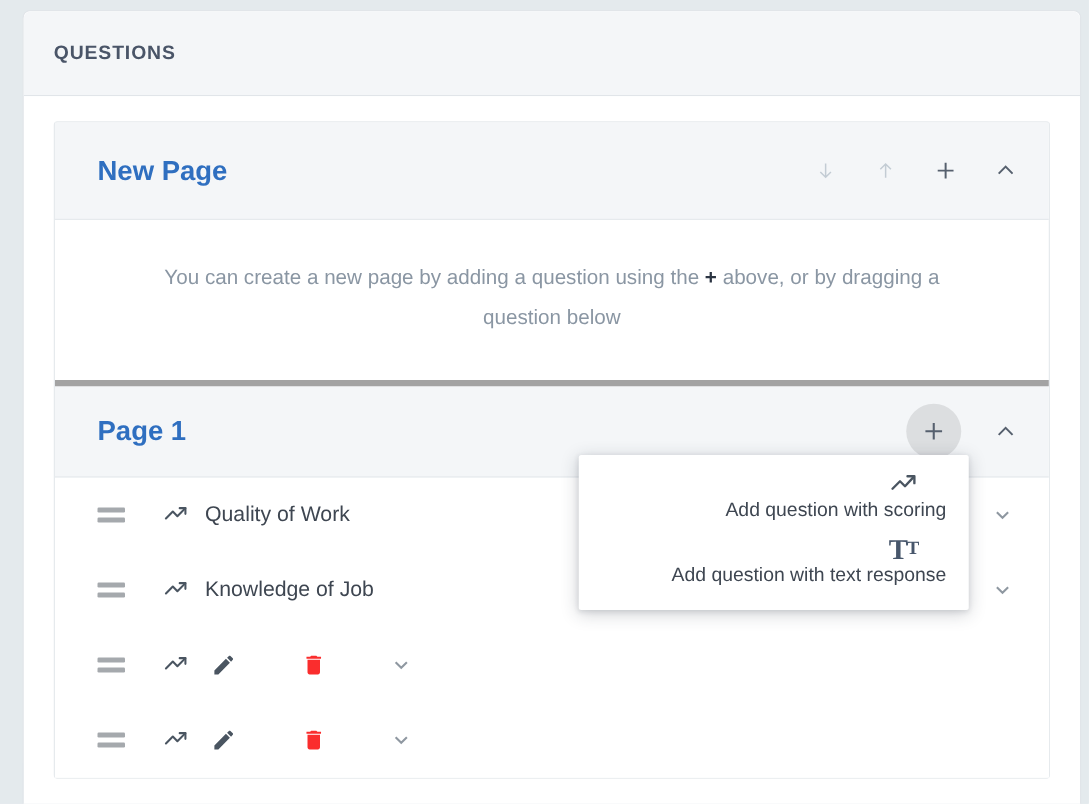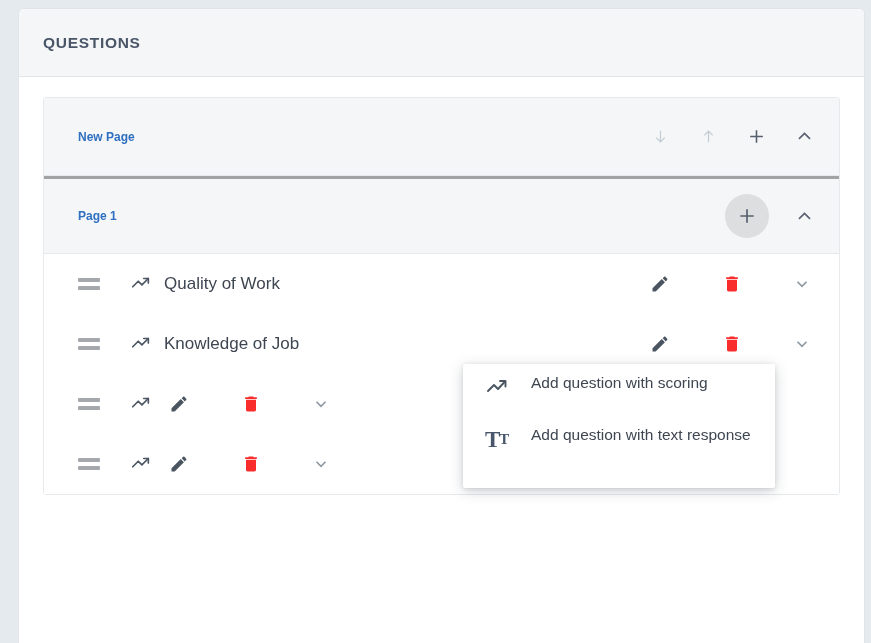--- a/index.html
+++ b/index.html
@@ -59,25 +59,25 @@
   .page-head {
     background: #f4f6f8;
     border-bottom: 1px solid #e6eaed;
     height: 78px;
     display: flex;
     align-items: center;
     padding: 0 22px 0 34px;
     position: relative;
   }
   .page-head.second {
-    border-top: 3px solid #a3a3a3;
+    border-top: 5px solid #a3a3a3;
   }
   .page-title {
     color: #2f6fc0;
-    font-size: 12px;
+    font-size: 22px;
     font-weight: bold;
     flex: 1;
   }
 
   .head-actions {
     display: flex;
     align-items: center;
     gap: 22px;
   }
 
@@ -156,26 +156,27 @@
     top: 364px;
     width: 312px;
     background: #ffffff;
     border-radius: 2px;
     box-shadow: 0 3px 14px rgba(40,50,65,0.22), 0 1px 4px rgba(40,50,65,0.12);
     padding: 10px 0;
     z-index: 40;
   }
   .menu-item {
     display: flex;
-    align-items: flex-start;
+    align-items: flex-end;
     height: 52px;
     padding: 0 18px 0 22px;
     cursor: pointer;
     font-size: 15.5px;
     color: #3e4651;
+    flex-direction: column;
   }
   .menu-icon {
     width: 30px; height: 26px;
     display: flex; align-items: center; justify-content: flex-start;
     color: #4a5561;
     margin-right: 16px;
   }
   .tt-icon {
     font-family: "Liberation Serif", serif;
     font-weight: bold;
@@ -220,20 +221,25 @@
               </svg>
             </button>
             <button class="icon-btn" title="collapse">
               <svg width="19" height="19" viewBox="0 0 24 24" fill="none" stroke="currentColor" stroke-width="2">
                 <path d="M5 15 L12 8 L19 15"></path>
               </svg>
             </button>
           </div>
         </div>
 
+        <div class="hint">
+          <span>You can create a new page by adding a question using the</span>
+          <b>+</b>
+          <span>above, or by dragging a question below</span>
+        </div>
 
         <div class="page-head second">
           <span class="page-title">Page 1</span>
           <div class="head-actions">
             <button class="icon-btn circle" title="add question">
               <svg width="20" height="20" viewBox="0 0 24 24" fill="none" stroke="currentColor" stroke-width="2">
                 <path d="M12 4 V20 M4 12 H20"></path>
               </svg>
             </button>
             <button class="icon-btn" title="collapse">

